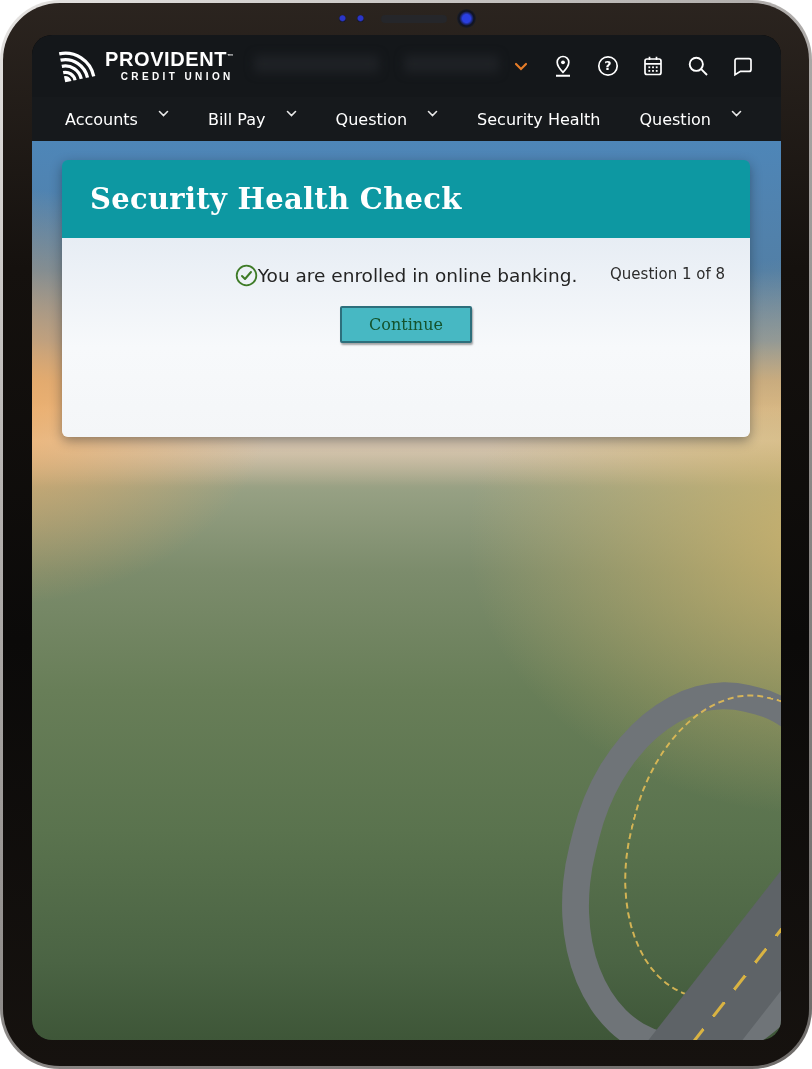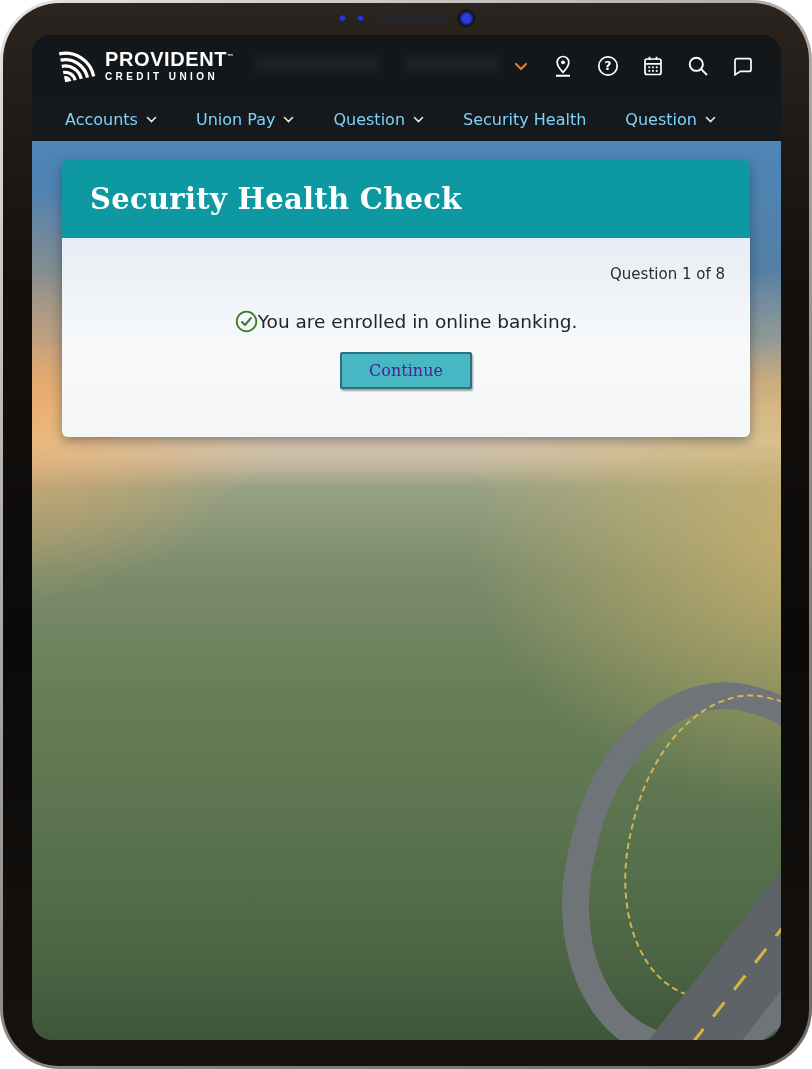--- a/index.html
+++ b/index.html
@@ -21,32 +21,32 @@
     overflow:hidden; background:#060606; display:flex; flex-direction:column; }
 
   
   .site-header { height:62px; background:#14171a; display:flex; align-items:center;
     padding:0 26px; position:relative; flex:0 0 auto; }
   .logo { display:flex; align-items:flex-start; gap:7px; cursor:pointer; }
   .logo svg { display:block; }
   .logo-text { color:#fff; line-height:1; padding-top:3px; }
   .logo-line1 { font-size:20px; font-weight:bold; letter-spacing:0.6px; font-family:"Liberation Sans",sans-serif; }
   .logo-line1 sup { font-size:6px; vertical-align:super; }
-  .logo-line2 { font-size:10px; font-weight:bold; letter-spacing:3.4px; margin-top:3px; font-family:"Liberation Sans",sans-serif; }
+  .logo-line2 { font-size:10px; font-weight:bold; letter-spacing:3.4px; margin-top:3px; font-family:"Liberation Sans",sans-serif;text-align:right; }
   .redacted { position:absolute; top:20px; height:18px; border-radius:4px; background:#1e2125; filter:blur(5px); }
   .redacted.r1 { left:222px; width:125px; }
   .redacted.r2 { left:372px; width:95px; }
   .header-right { margin-left:auto; display:flex; align-items:center; gap:21px; }
   .hdr-chevron { margin-right:2px; display:flex; cursor:pointer; }
   .hdr-icon { display:flex; align-items:center; justify-content:center; cursor:pointer; }
 
   
   .main-nav { height:44px; background:#16191c; display:flex; align-items:center;
     padding-left:33px; gap:39px; flex:0 0 auto; }
-  .nav-item { display:flex; align-items:center; gap:8px; color:#7dd3fc; font-size:16px;
+  .nav-item { display:flex; align-items:flex-start; gap:20px; color:#ffffff; font-size:16px;
     font-family:"DejaVu Sans",sans-serif; cursor:pointer; white-space:nowrap; }
 
   
   .main { flex:1 1 auto; position:relative; overflow:hidden; }
   .bg-photo { position:absolute; inset:0;
     background:
       radial-gradient(430px 310px at -50px 255px, rgba(243,173,98,0.85), rgba(243,173,98,0) 68%),
       radial-gradient(520px 400px at 800px 395px, rgba(213,182,108,0.85), rgba(213,182,108,0) 70%),
       linear-gradient(180deg, rgba(231,214,193,0) 262px, rgba(233,216,196,0.65) 300px, rgba(231,214,193,0) 345px),
       linear-gradient(180deg,
@@ -68,25 +68,25 @@
   .teal-head h1 { margin:0; color:#ffffff; font-family:"DejaVu Serif",serif;
     font-size:29px; font-weight:bold; letter-spacing:0.3px; }
 
   
   .shc { position:relative; margin:19px 31px 0 30px; border-radius:6px;
     box-shadow:0 4px 12px rgba(15,25,35,0.4); }
   .shc-body { position:relative; height:199px; border-radius:0 0 6px 6px;
     background:linear-gradient(180deg,#e7edf4 0%,#f7f9fb 55%,#f4f6f8 100%); }
   .shc-progress { position:absolute; top:27px; right:25px; font-size:15px; color:#2c2c2c; }
   .shc-statement { display:flex; align-items:center; justify-content:center; gap:0;
-    padding-top:72px; font-size:18.5px; color:#242424; }
+    padding-top:26px; font-size:18.5px; color:#242424; }
   .shc-desc { margin:13px 0 0; text-align:center; font-size:16px; color:#1d7f8e; }
   .continue-btn { display:block; margin:19px auto 0; width:132px; height:37px;
     background:#47b8c3; border:2px solid #2d6f7c; border-radius:2px;
-    font-family:"DejaVu Serif",serif; font-size:16px; color:#4c1d95; cursor:pointer;
+    font-family:"DejaVu Serif",serif; font-size:16px; color:#14532d; cursor:pointer;
     box-shadow:1px 2px 2px rgba(0,0,0,0.35); }
 
   
   .cards { display:flex; gap:12px; margin:33px 36px 0 38px; }
   .card { flex:1 1 0; height:388px; border-radius:8px; box-sizing:border-box; padding:0 26px;
     background:linear-gradient(160deg,#f7f6f3 0%,#fbfaf8 50%,#f2f1ed 100%);
     box-shadow:0 3px 10px rgba(20,30,30,0.35); }
   .card-icon { display:flex; justify-content:center; align-items:center; margin-top:44px; height:90px; }
   .card h2 { margin:34px 0 0; text-align:center; font-size:26px; color:#1b1b1b; }
   .card p { margin:20px 0 0; font-size:14.5px; line-height:1.55; color:#3a3a3a; }
@@ -187,21 +187,21 @@
     </header>
 
     <nav class="main-nav">
       <span class="nav-item">
         <span>Accounts</span>
         <svg width="11" height="7" viewBox="0 0 11 7">
             <path d="M1.5 1.5 L5.5 5.5 L9.5 1.5" stroke="#e8e8e8" stroke-width="1.6" fill="none" stroke-linecap="round"></path>
           </svg>
       </span>
       <span class="nav-item">
-        <span>Union Pay</span>
+        <span>Bill Pay</span>
         <svg width="11" height="7" viewBox="0 0 11 7">
             <path d="M1.5 1.5 L5.5 5.5 L9.5 1.5" stroke="#e8e8e8" stroke-width="1.6" fill="none" stroke-linecap="round"></path>
           </svg>
       </span>
       <span class="nav-item">
         <span>Question</span>
         <svg width="11" height="7" viewBox="0 0 11 7">
             <path d="M1.5 1.5 L5.5 5.5 L9.5 1.5" stroke="#e8e8e8" stroke-width="1.6" fill="none" stroke-linecap="round"></path>
           </svg>
       </span>

